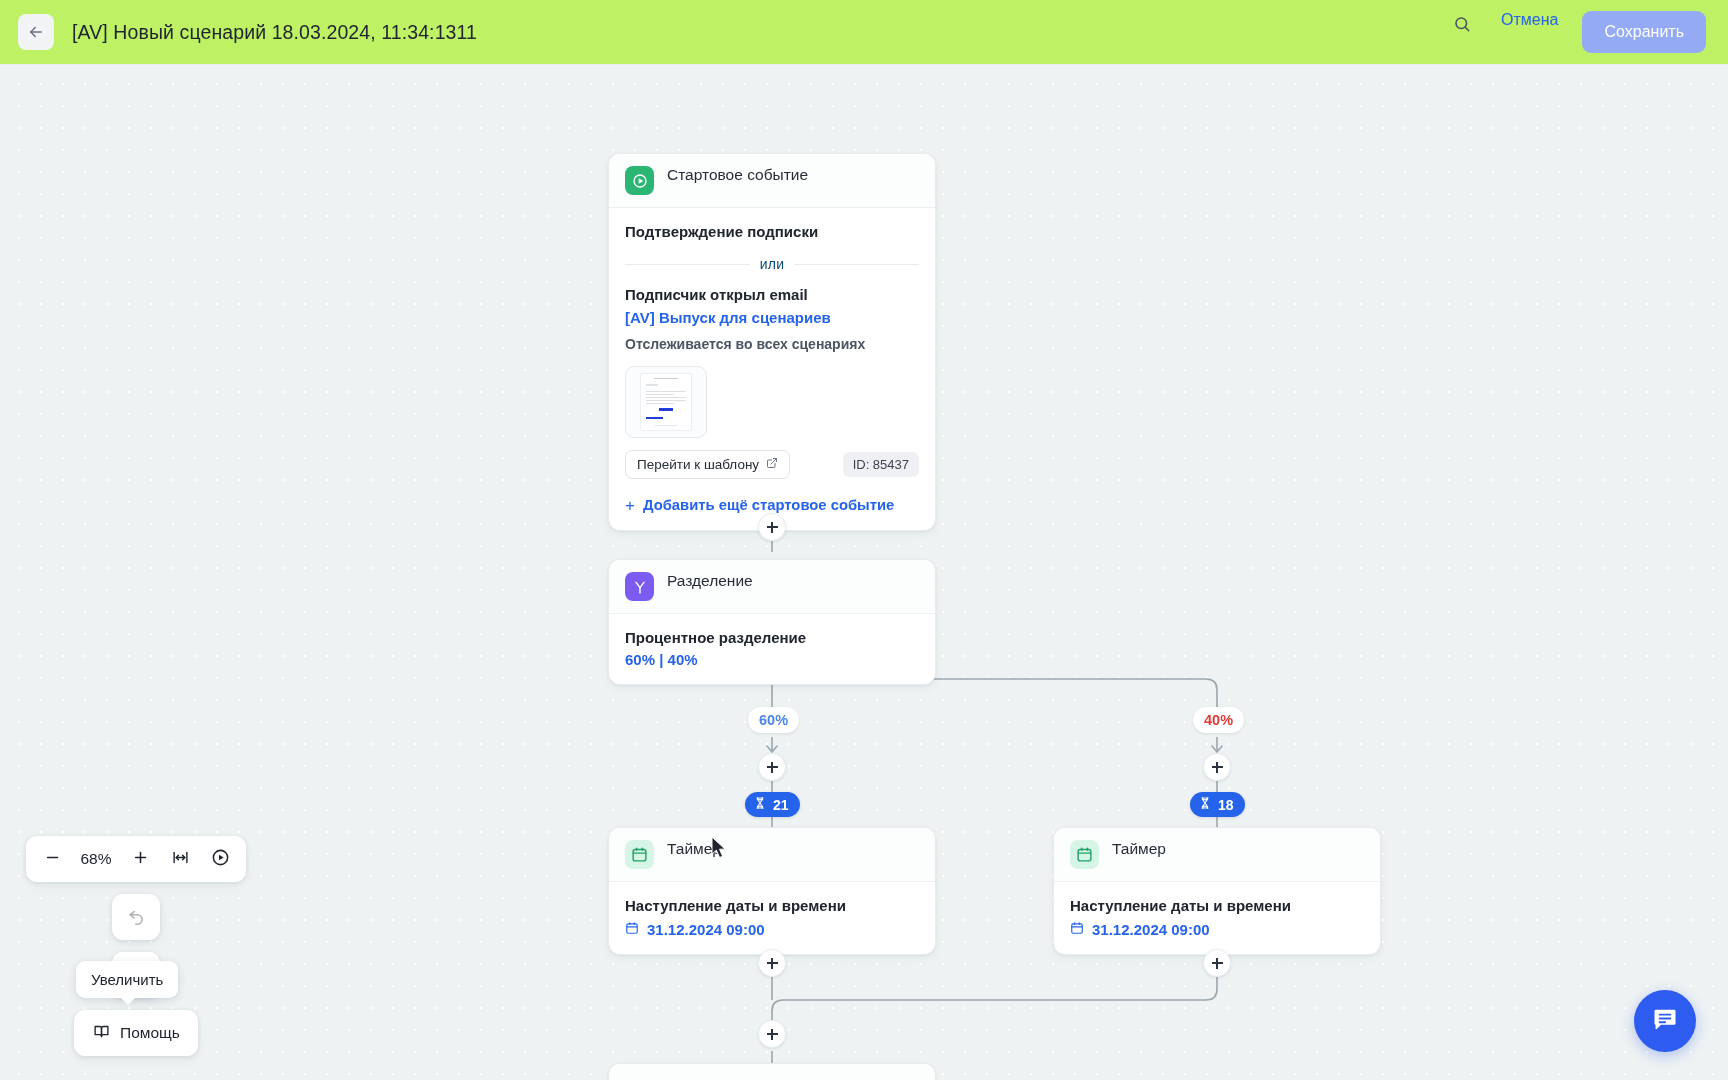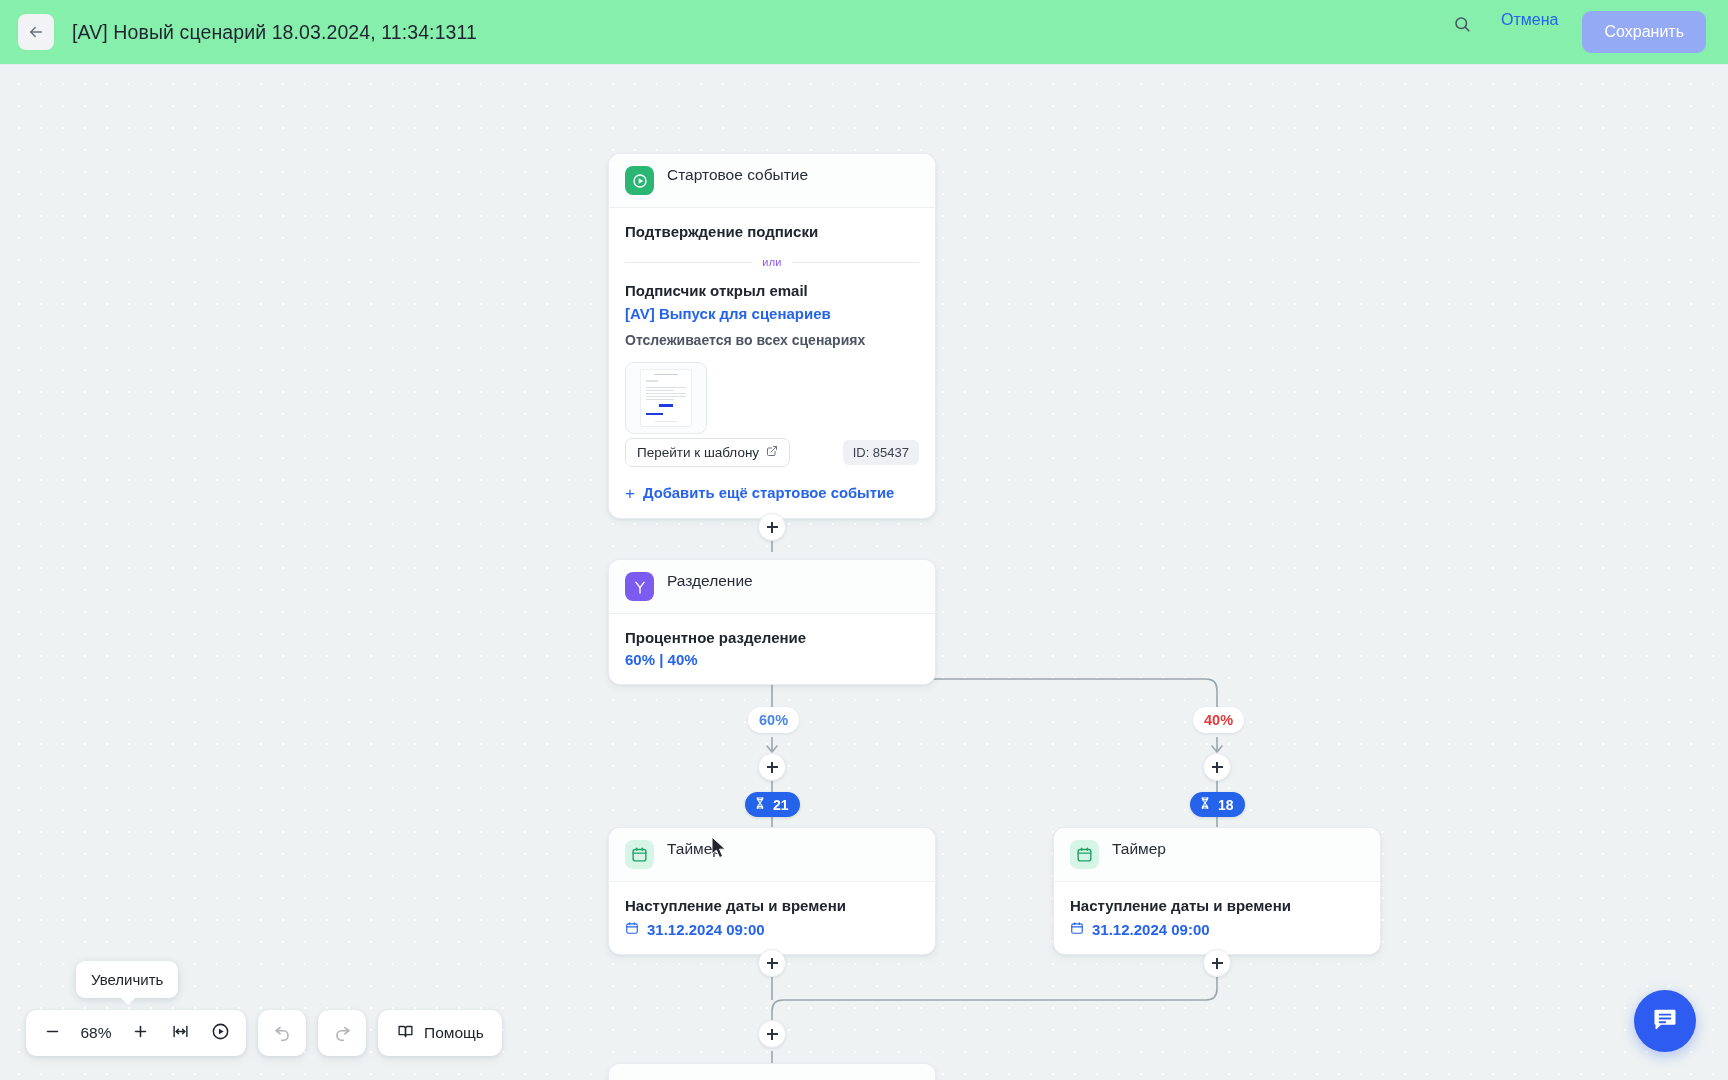--- a/index.html
+++ b/index.html
@@ -11,21 +11,21 @@
     font-family: "Liberation Sans", sans-serif;
     background: #eef2f2;
   }
 
   
   .topbar {
     position: absolute;
     top: 0; left: 0;
     width: 1728px;
     height: 65px;
-    background: #86efac;
+    background: #bef264;
     border-bottom: 1px solid #e9ecef;
     display: flex;
     align-items: center;
     padding: 0 22px 0 18px;
     z-index: 40;
   }
   .back-btn {
     width: 36px; height: 36px;
     border-radius: 8px;
     background: #f1f3f5;
@@ -140,21 +140,21 @@
   }
 
   
   .or-divider {
     display: flex;
     align-items: center;
     gap: 10px;
     margin: 14px 0 13px;
   }
   .or-divider .ln { flex: 1; height: 1px; background: #e7eaee; }
-  .or-divider .tx { font-size: 11px; color: #8b5cf6; letter-spacing: .3px; }
+  .or-divider .tx { font-size: 14px; color: #0c4a6e; letter-spacing: .3px; }
 
   
   .thumb-wrap {
     margin-top: 14px;
     width: 82px; height: 72px;
     border: 1px solid #e6e9ee;
     border-radius: 9px;
     background: #fbfcfd;
     display: flex; align-items: center; justify-content: center;
   }
@@ -169,21 +169,21 @@
   .thumb .t-h { height: 2px; background: #c9cdd4; width: 62%; margin: 0 auto 3px; }
   .thumb .t-logo { height: 5px; width: 30%; background: #dfe2e7; margin-bottom: 3px; }
   .thumb .t-l { height: 1.5px; background: #dcdfe4; width: 100%; }
   .thumb .t-l.s { width: 70%; }
   .thumb .t-btn { height: 4px; width: 34%; background: #1f3ddb; margin: 3px auto 0; }
   .thumb .t-btn2 { height: 4px; width: 42%; background: #1f3ddb; margin-top: 4px; }
   .thumb .t-f { height: 1.5px; background: #e4e7eb; width: 55%; margin: 4px auto 0; }
 
   
   .start-footer {
-    margin-top: 4px;
+    margin-top: 12px;
     display: flex;
     align-items: center;
     justify-content: space-between;
   }
   .ghost-btn {
     display: inline-flex;
     align-items: center;
     gap: 7px;
     border: 1px solid #dfe3e9;
     background: #ffffff;
@@ -282,20 +282,21 @@
 
   
   .bottom-bar {
     position: absolute;
     left: 26px;
     bottom: 24px;
     display: flex;
     align-items: center;
     gap: 12px;
     z-index: 30;
+    flex-direction: column;
   }
   .tb-group {
     background: #ffffff;
     border-radius: 11px;
     box-shadow: 0 1px 4px rgba(24,39,75,.10), 0 4px 12px rgba(24,39,75,.05);
     display: flex;
     align-items: center;
     height: 46px;
     padding: 0 6px;
   }

